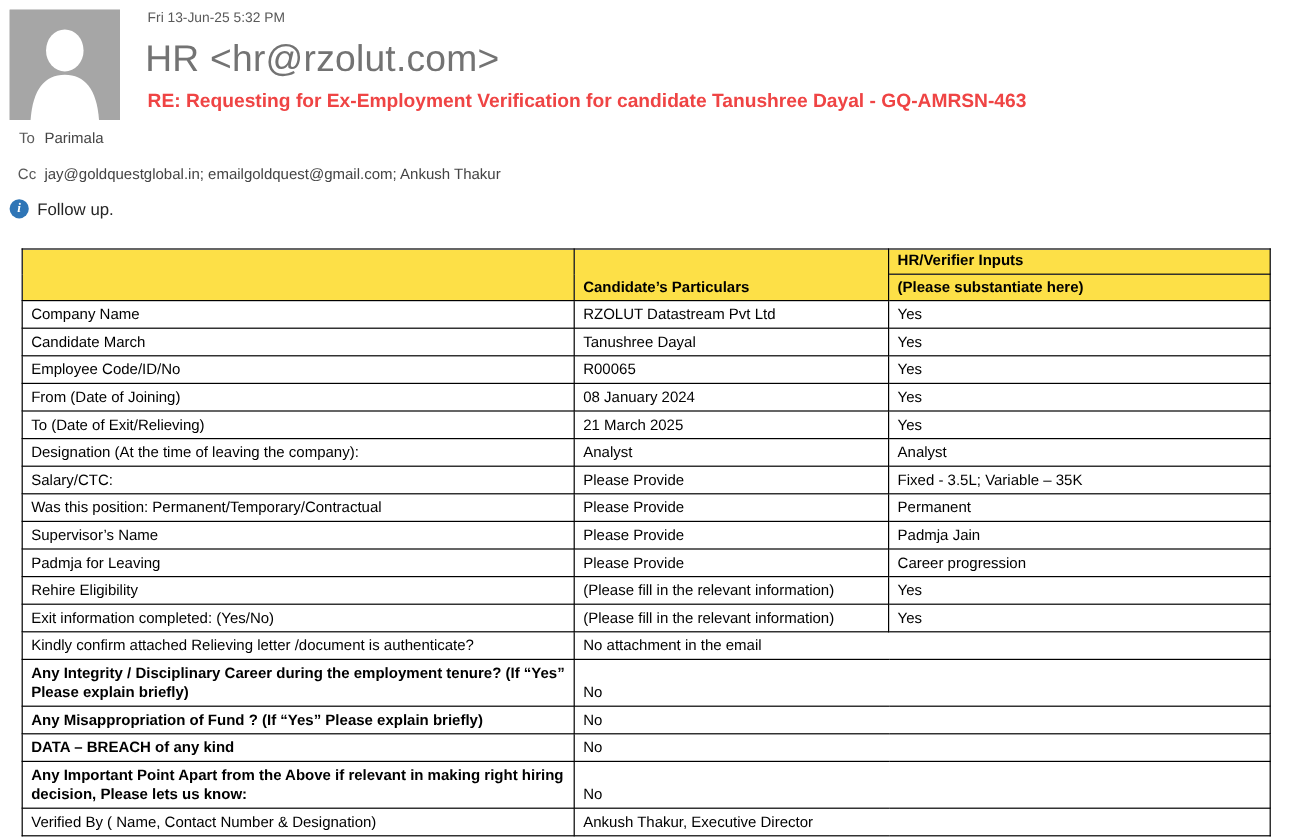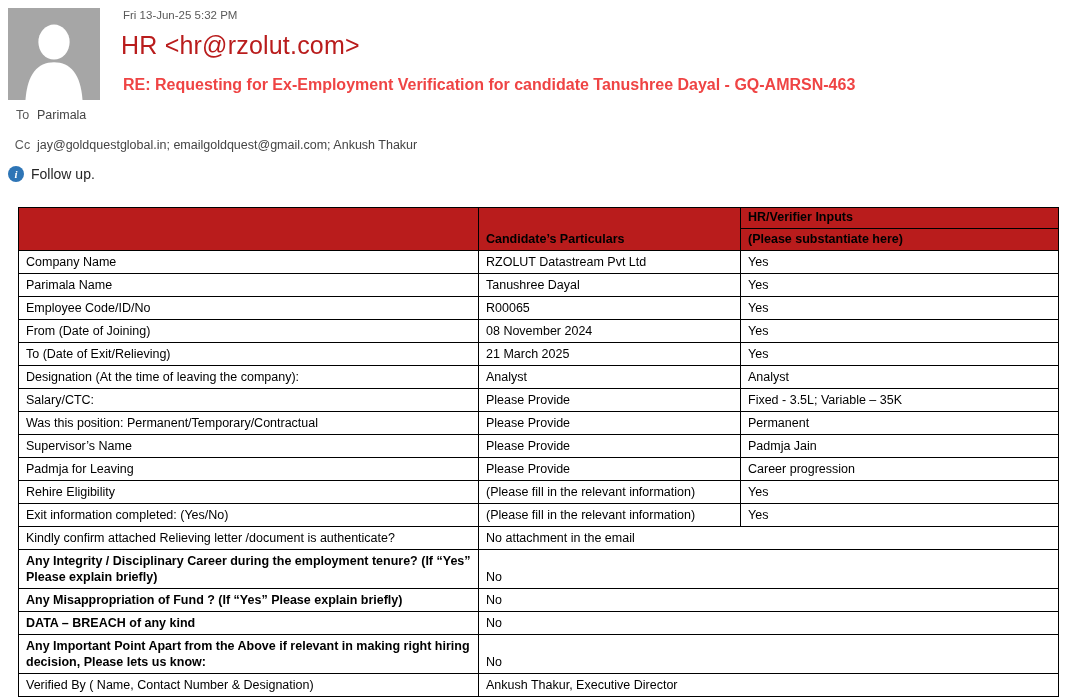--- a/index.html
+++ b/index.html
@@ -16,21 +16,21 @@
     width: 92px; height: 92px;
     background: #A6A6A6;
   }
   .avatar svg { display: block; width: 100%; height: 100%; }
   .msg-date {
     position: absolute; left: 123px; top: 9px;
     font-size: 11.5px; color: #595959;
   }
   .msg-sender {
     position: absolute; left: 121px; top: 31px;
-    font-size: 25px; font-weight: 300; color: #b91c1c;
+    font-size: 31px; font-weight: 300; color: #737373;
     letter-spacing: 0.2px;
   }
   .msg-subject {
     position: absolute; left: 123px; top: 76px;
     font-size: 16px; font-weight: bold; color: #ef4444;
   }
   .recip-row { position: absolute; left: 8px; font-size: 12.5px; color: #595959; text-align: center; }
   .recip-row .recip-label { display: inline-block; width: 29px; color: #595959; }
   .recip-row .recip-value { color: #444444; }
   .to-row { top: 108px; }
@@ -56,21 +56,21 @@
   }
   table.verif th, table.verif td {
     border: 1px solid #000000;
     padding: 1px 7px 3px 7px;
     vertical-align: bottom;
     text-align: left;
     line-height: 16px;
     overflow: hidden;
   }
   table.verif thead th {
-    background: #b91c1c;
+    background: #fde047;
     font-weight: bold;
   }
   tr.hdr-r1 { height: 20px; }
   tr.hdr-r2 { height: 22px; }
   table.verif tbody tr { height: 23px; margin-top: 24px; }
   table.verif tbody tr.tall { height: 39px; }
   td.bold { font-weight: bold; }
 </style>
 </head>
 <body>
@@ -119,32 +119,32 @@
         <th>(Please substantiate here)</th>
       </tr>
     </thead>
     <tbody>
         <tr>
           <td>Company Name</td>
           <td>RZOLUT Datastream Pvt Ltd</td>
           <td>Yes</td>
         </tr>
         <tr>
-          <td>Parimala Name</td>
+          <td>Candidate March</td>
           <td>Tanushree Dayal</td>
           <td>Yes</td>
         </tr>
         <tr>
           <td>Employee Code/ID/No</td>
           <td>R00065</td>
           <td>Yes</td>
         </tr>
         <tr>
           <td>From (Date of Joining)</td>
-          <td>08 November 2024</td>
+          <td>08 January 2024</td>
           <td>Yes</td>
         </tr>
         <tr>
           <td>To (Date of Exit/Relieving)</td>
           <td>21 March 2025</td>
           <td>Yes</td>
         </tr>
         <tr>
           <td>Designation (At the time of leaving the company):</td>
           <td>Analyst</td>

